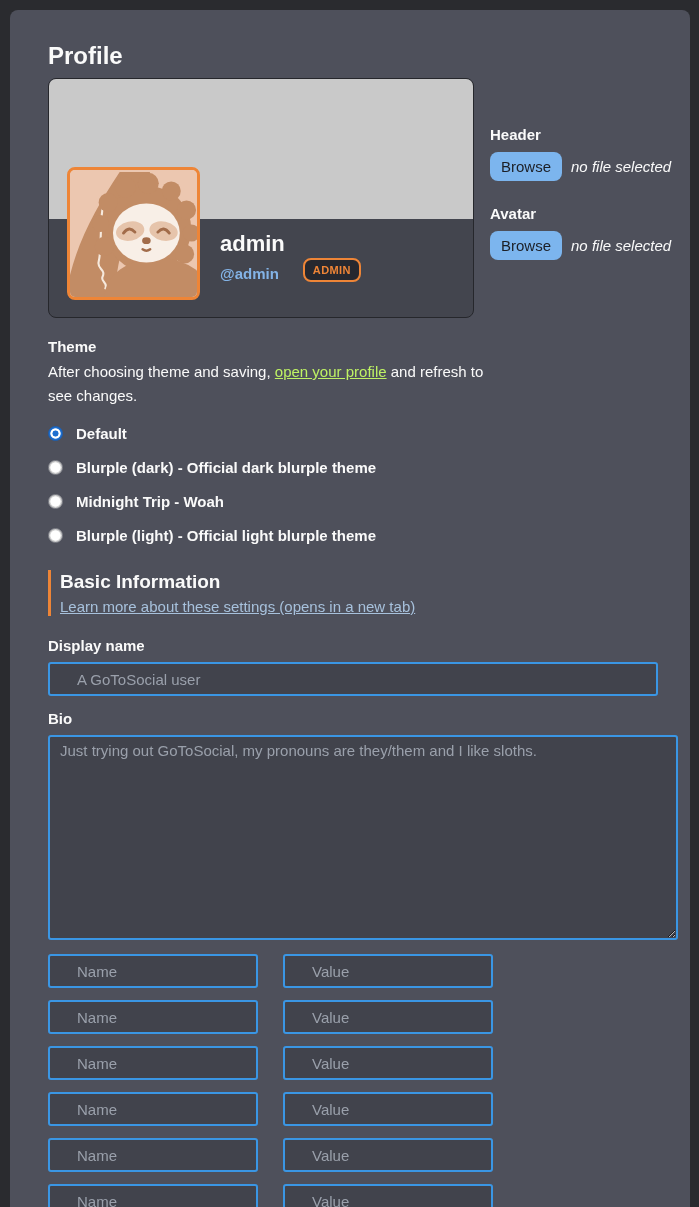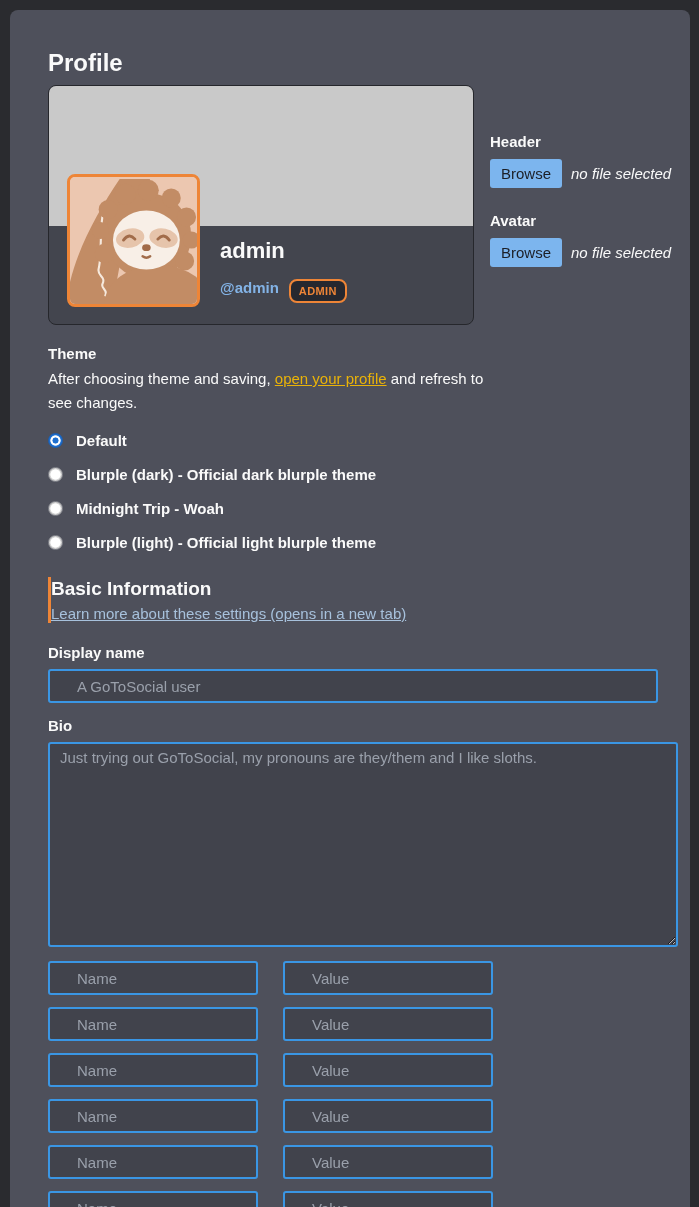--- a/index.html
+++ b/index.html
@@ -10,78 +10,78 @@
     font-family: "Liberation Sans", sans-serif;
     color: #fafafa;
   }
   .panel {
     position: absolute; left: 10px; top: 10px;
     width: 680px; height: 1260px;
     background: #4e505b;
     border-radius: 8px;
     padding: 28px 32px 0 38px;
   }
-  h1.page-title { font-size: 24px; line-height: 28px; margin: 11px 0 8px; font-weight: bold; }
+  h1.page-title { font-size: 24px; line-height: 28px; margin: 4px 0 8px; font-weight: bold; }
 
   
   .top-row { display: flex; gap: 16px; }
   .profile-card {
     width: 426px; height: 240px; flex-shrink: 0;
     background: #43454e; border: 1px solid #26272c; border-radius: 8px;
     position: relative; overflow: hidden;
   }
   .card-header { height: 140px; background: #c9c9c9; }
   .avatar-box {
     position: absolute; left: 18px; top: 88px;
     width: 133px; height: 133px;
     border: 3px solid #ee8537; border-radius: 8px;
     overflow: hidden; background: #ecc7b0;
   }
   .avatar-box svg { display: block; width: 100%; height: 100%; }
   .id-block { position: absolute; left: 171px; top: 152px; }
   .display-name { font-size: 22px; font-weight: bold; line-height: 26px; }
-  .handle-row { margin-top: 15px; display: flex; align-items: flex-start; gap: 10px; }
+  .handle-row { margin-top: 1px; display: flex; align-items: flex-end; gap: 24px; }
   .handle { color: #83b3e6; font-weight: bold; font-size: 15px; }
   .role-badge {
     display: inline-block;
     border: 2px solid #ee8537; color: #ee8537; background: #26282f;
     font-weight: bold; font-size: 11px; letter-spacing: 0.4px;
     padding: 4px 8px; border-radius: 8px;
   }
 
   .file-col { padding-top: 48px; }
   .group-label { font-weight: bold; font-size: 15px; line-height: 18px; }
   .file-row { display: flex; align-items: center; gap: 9px; margin-top: 8px; margin-bottom: 24px; }
   .browse-btn {
     background: #7cb5ee; color: #1c1f26;
-    border: none; border-radius: 3px;
+    border: none; border-radius: 8px;
     font-family: inherit; font-size: 15px;
     padding: 6px 11px; cursor: pointer;
   }
   .file-status { font-style: italic; font-size: 15px; white-space: nowrap; }
 
   
   .theme-section { margin-top: 20px; }
   .theme-desc { width: 445px; font-size: 15px; line-height: 24px; margin: 4px 0 0; white-space: pre-wrap; }
-  a.inline-link { color: #eab308; text-decoration: underline; cursor: pointer; }
+  a.inline-link { color: #bef264; text-decoration: underline; cursor: pointer; }
   .theme-options { margin-top: 14px; }
   .radio-row { display: flex; align-items: center; gap: 13px; margin-top: 17px; cursor: pointer; }
   .radio { width: 15px; height: 15px; border-radius: 50%; flex-shrink: 0; }
   .radio.unselected {
     background: radial-gradient(circle, #ffffff 0 52%, #cfcfcf 60% 100%);
     border: 1px solid #83858c;
   }
   .radio.selected {
     background: radial-gradient(circle, #1e6fd0 0 30%, #ffffff 36% 52%, #1e6fd0 60% 100%);
     border: 1px solid #1a5fb4;
   }
   .radio-label { font-weight: bold; font-size: 15px; }
 
   
-  .section-header { border-left: 3px solid #ee8537; margin-top: 26px; }
+  .section-header { border-left: 3px solid #ee8537; padding-left: 9px; margin-top: 26px; }
   .section-header h2 { font-size: 19px; line-height: 24px; margin: 0; font-weight: bold; }
   .learn-link { display: inline-block; margin-top: 4px; font-size: 15px; color: #a7c1dc; text-decoration: underline; cursor: pointer; }
 
   .form-field { margin-top: 21px; }
   .form-field.tight { margin-top: 14px; }
   .field-label { display: block; font-weight: bold; font-size: 15px; line-height: 18px; margin-bottom: 7px; }
   .text-input {
     width: 610px; height: 34px;
     background: #41434c; color: #e8e8e8;
     border: 2px solid #3a96e4; border-radius: 3px;

